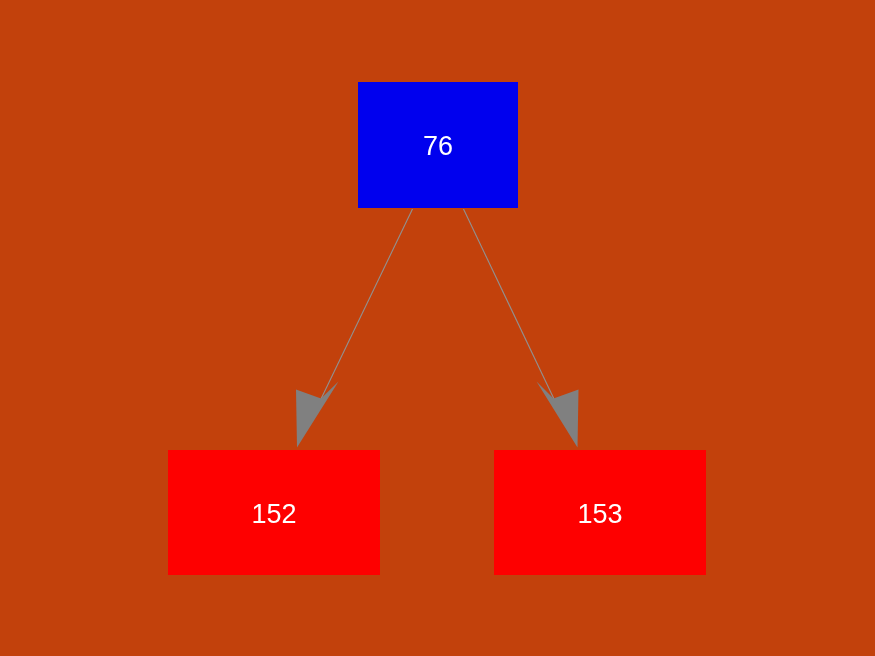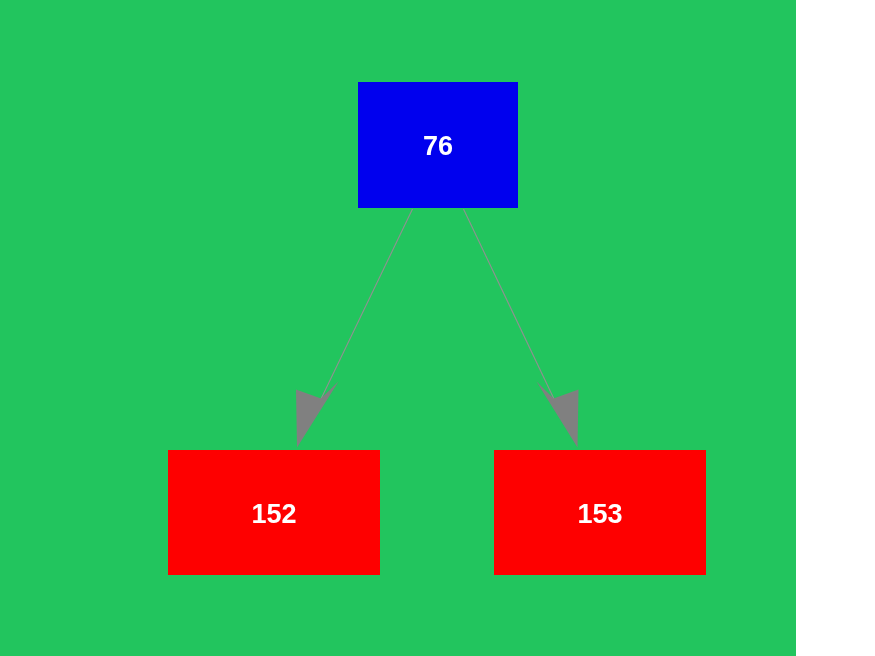--- a/index.html
+++ b/index.html
@@ -5,25 +5,24 @@
   html, body {
     margin: 0;
     padding: 0;
     background: #ffffff;
   }
   body {
     font-family: "Liberation Sans", sans-serif;
   }
   #canvas {
     position: relative;
-    width: 796px;
+    width: 875px;
     height: 656px;
-    background: #22c55e;
+    background: #c2410c;
     overflow: hidden;
-    font-weight: bold;
   }
   #graph-svg {
     position: absolute;
     left: 0;
     top: 0;
     width: 875px;
     height: 656px;
     display: block;
   }
   .node-label {

